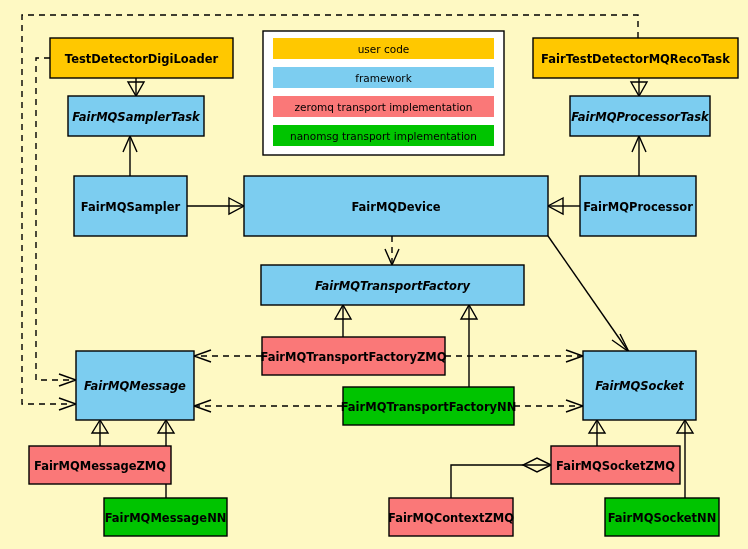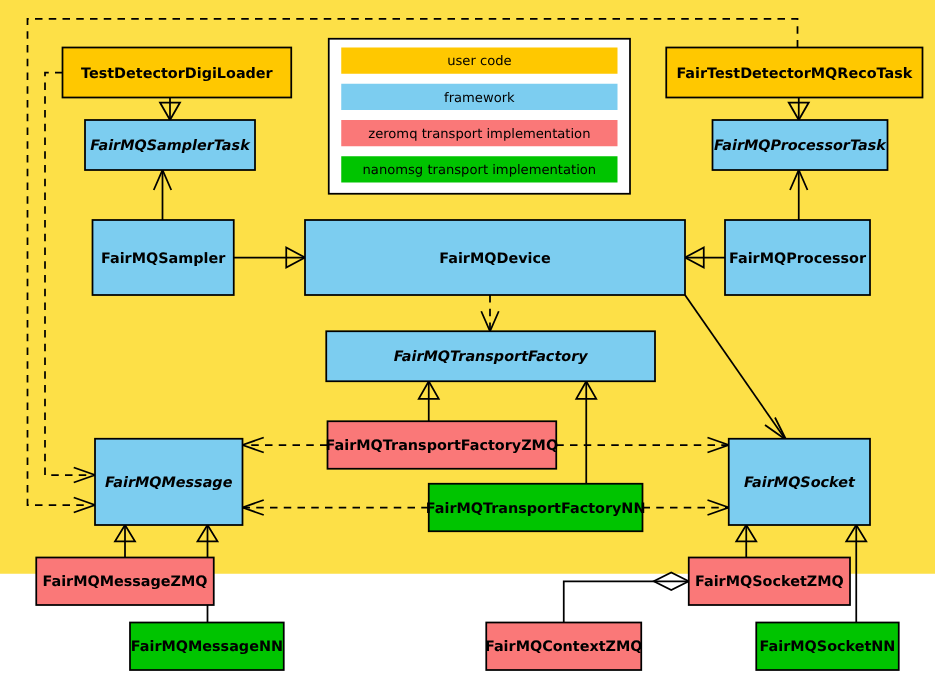--- a/index.html
+++ b/index.html
@@ -1,18 +1,18 @@
 <!DOCTYPE html>
 <html><head>
 <meta charset="utf-8">
 <style>
   html,body{margin:0;padding:0;background:#ffffff;}
   body{width:748px;height:549px;overflow:hidden;
        font-family:"DejaVu Sans","Liberation Sans",sans-serif;}
-  #diagram{position:relative;width:748px;height:459px;background:#fde047;}
+  #diagram{position:relative;width:748px;height:549px;background:#fef9c3;}
   svg{position:absolute;left:0;top:0;}
   .nodeLabel{font-size:11.5px;font-weight:bold;fill:#000;text-anchor:middle;dominant-baseline:middle;}
   .nodeLabel.italic{font-style:italic;}
   .legendLabel{font-size:10.5px;font-weight:normal;fill:#000;text-anchor:middle;dominant-baseline:middle;}
   .box{stroke:#000;stroke-width:1.4;}
   .edge{stroke:#000;stroke-width:1.4;fill:none;}
   .edge.dashed{stroke-dasharray:6,5;}
   .legendBox{fill:#ffffff;stroke:#000;stroke-width:1.4;}
   .swatch{stroke:none;}
 </style>

